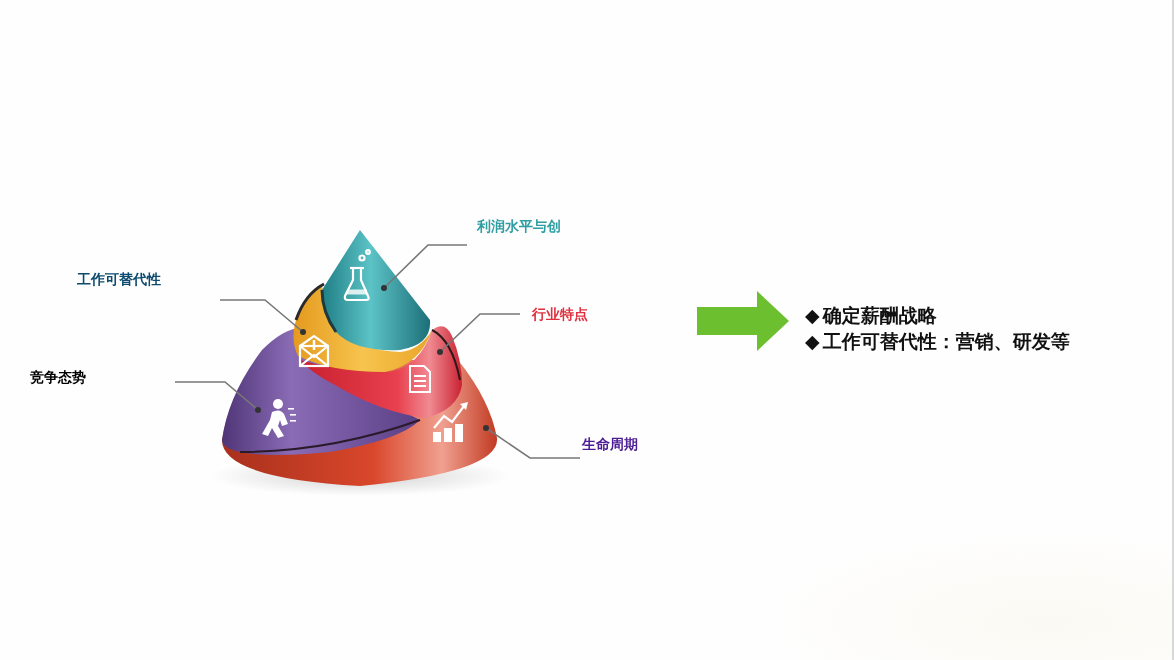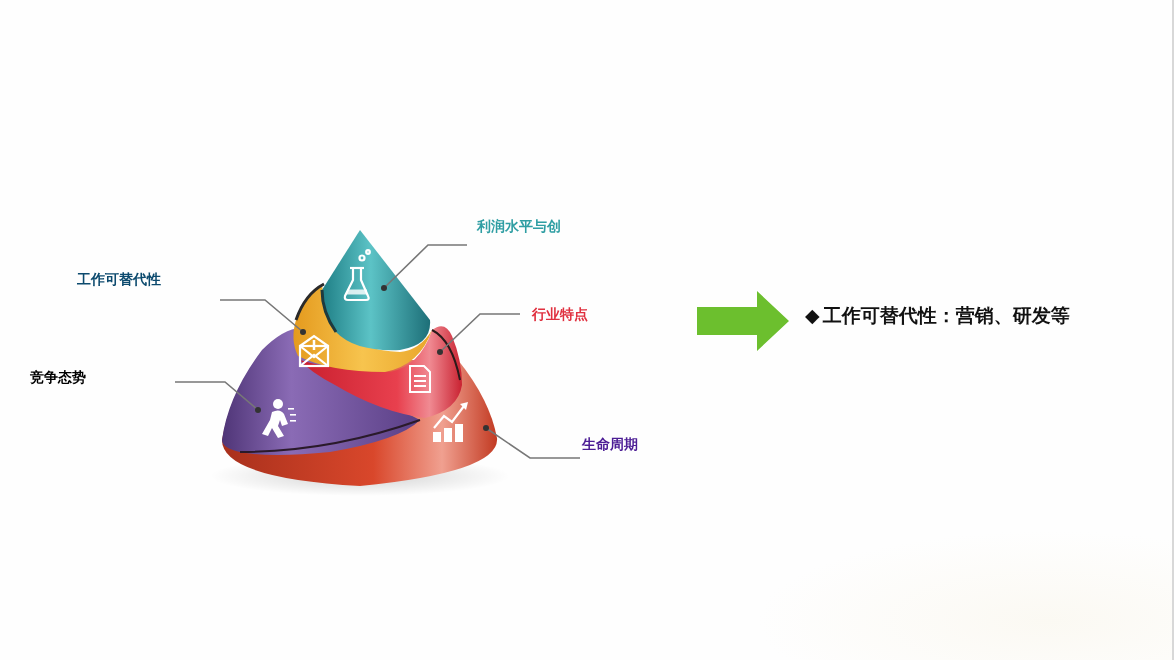--- a/index.html
+++ b/index.html
@@ -147,19 +147,22 @@
   <div class="label" style="left:532px; top:300px; color:#e0303f;">行业特点</div>
   <div class="label" style="left:30px; top:363px; color:#000000;">竞争态势</div>
   <div class="label" style="left:582px; top:430px; color:#4c1d95;">生命周期</div>
 
   <svg class="arrow" viewBox="0 0 92 60" xmlns="http://www.w3.org/2000/svg">
     <path d="M 0 16 L 60 16 L 60 0 L 92 30 L 60 60 L 60 44 L 0 44 Z" fill="#6cbf2e"></path>
   </svg>
 
   <div class="bullets">
     <div class="bullet">
+      <span class="diamond">◆</span><span>确定薪酬战略</span>
+    </div>
+    <div class="bullet">
       <span class="diamond">◆</span><span>工作可替代性：营销、研发等</span>
     </div>
   </div>
 
   <div class="corner-fade"></div>
   <div class="edge-right"></div>
 </div>
 
 </body></html>

